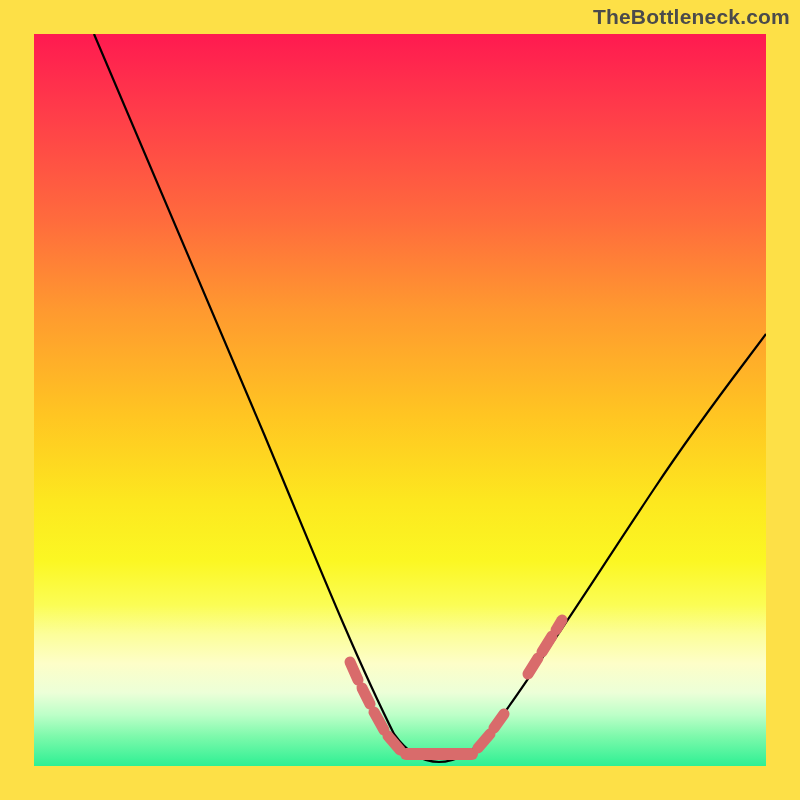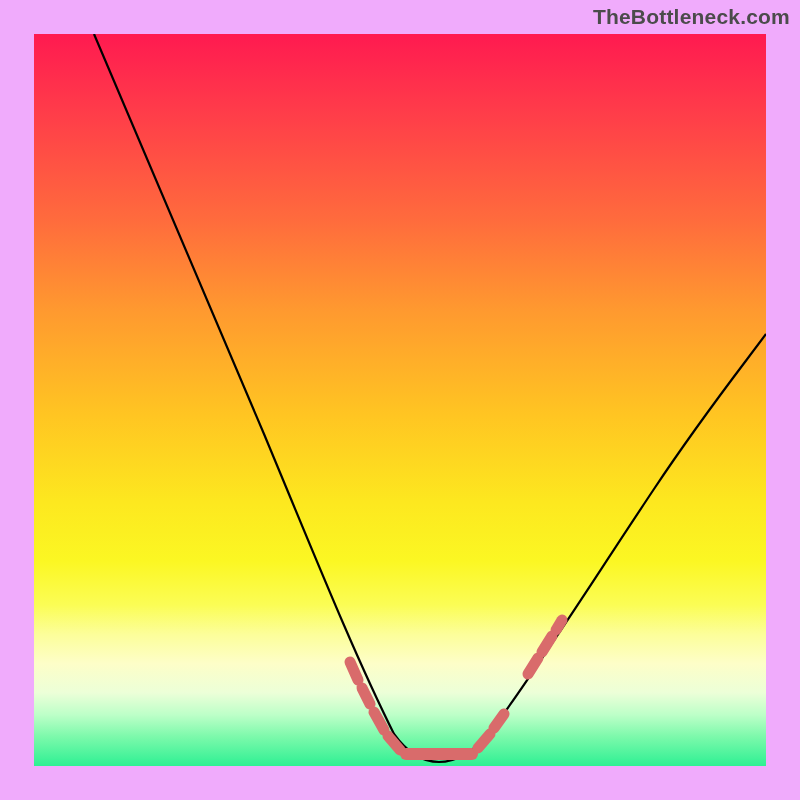--- a/index.html
+++ b/index.html
@@ -1,16 +1,16 @@
 <!DOCTYPE html>
 <html><head>
 <meta charset="utf-8">
 <style>
   html,body{margin:0;padding:0;width:800px;height:800px;overflow:hidden;background:#000;}
-  .frame{position:absolute;left:0;top:0;width:800px;height:800px;background:#f0abfc;}
+  .frame{position:absolute;left:0;top:0;width:800px;height:800px;background:#fde047;}
   .plot{position:absolute;left:34px;top:34px;width:732px;height:732px;overflow:hidden;}
   .grad{position:absolute;inset:0;
     background:linear-gradient(to bottom,
       #ff1a50 0%,
       #ff3a4a 10%,
       #ff6a3d 25%,
       #ff9a2f 38%,
       #ffc522 52%,
       #fde81f 64%,
       #fbf723 72%,

